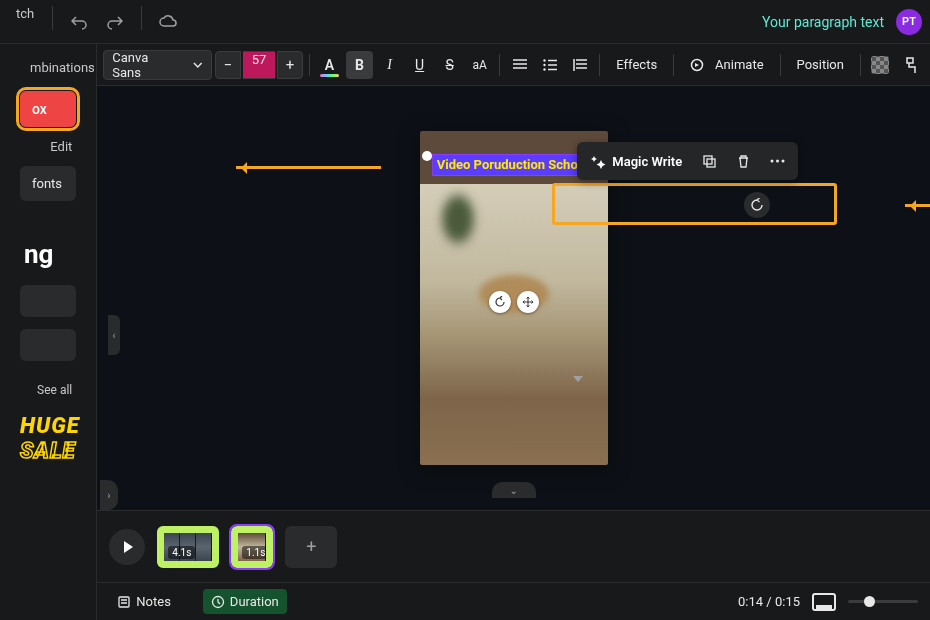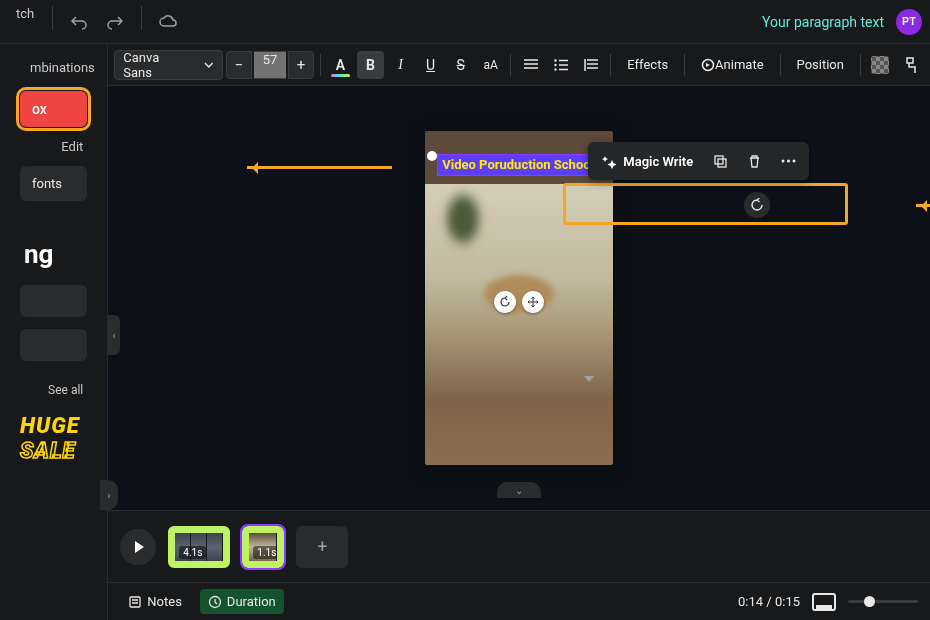--- a/index.html
+++ b/index.html
@@ -26,30 +26,30 @@
 .huge-sale .sl { font-size: 22px; font-weight: 900; font-style: italic; color: #1a1a1a; -webkit-text-stroke: 1.5px #ffd500; letter-spacing: 1px; }
 .side-chevron { position: absolute; left: 100px; top: 480px; width: 18px; height: 30px; background: #2a2b2d; border-radius: 0 10px 10px 0; display: flex; align-items: center; justify-content: center; color: #9fa0a3; font-size: 11px; z-index: 5; }
 .fold-tab { position: absolute; left: 108px; top: 315px; width: 12px; height: 40px; background: #2a2b2d; border-radius: 0 6px 6px 0; display: flex; align-items: center; justify-content: center; color: #9fa0a3; font-size: 10px; z-index: 5; }
 .canvas-area { flex: 1; display: flex; flex-direction: column; background: #0d1117; position: relative; }
 .toolbar { height: 42px; background: #18191b; border-bottom: 1px solid #2a2b2d; display: flex; align-items: center; padding: 0 6px; gap: 3px; }
 .font-select { background: #2a2b2d; border: 1px solid #3a3b3d; border-radius: 4px; height: 30px; display: flex; align-items: center; padding: 0 8px; gap: 16px; font-size: 13px; color: #e8e8e8; min-width: 98px; cursor: pointer; }
 .font-size-group { display: flex; align-items: center; gap: 2px; }
 .size-btn { width: 26px; height: 28px; background: #2a2b2d; border: 1px solid #3a3b3d; display: flex; align-items: center; justify-content: center; font-size: 15px; color: #e8e8e8; cursor: pointer; }
 .size-btn.left { border-radius: 4px 0 0 4px; }
 .size-btn.right { border-radius: 0 4px 4px 0; }
-.size-input { width: 32px; height: 28px; background: #737373; border: 1px solid #3a3b3d; border-left: none; border-right: none; text-align: center; font-size: 13px; color: #e8e8e8; }
+.size-input { width: 32px; height: 28px; background: #be185d; border: 1px solid #3a3b3d; border-left: none; border-right: none; text-align: center; font-size: 13px; color: #e8e8e8; }
 .tool-btn { width: 28px; height: 28px; display: flex; align-items: center; justify-content: center; border-radius: 4px; color: #e8e8e8; font-size: 14px; cursor: pointer; }
 .tool-btn.bold { font-weight: 700; background: #3a3b3d; border-radius: 4px; }
 .tool-btn.italic { font-style: italic; font-family: serif; }
 .tool-btn.underline { text-decoration: underline; }
 .tool-btn.strike { text-decoration: line-through; }
 .color-a { position: relative; font-weight: 600; }
 .color-a::after { content: ''; position: absolute; bottom: 2px; left: 4px; right: 4px; height: 3px; background: linear-gradient(90deg,#f6c,#6cf,#6f6,#fc6); border-radius: 2px; }
 .tool-text-btn { height: 28px; padding: 0 10px; display: flex; align-items: center; font-size: 13px; color: #e8e8e8; border-radius: 4px; cursor: pointer; }
-.animate-btn { display: flex; gap: 0; }
+.animate-btn { display: flex; gap: 11px; }
 .tdiv { width: 1px; height: 22px; background: #3a3b3d; margin: 0 3px; }
 .trans-icon { width: 18px; height: 18px; background: repeating-conic-gradient(#888 0 25%, #555 25% 50%) 50%/8px 8px; border-radius: 3px; }
 .canvas { flex: 1; background: #0d1117; position: relative; display: flex; align-items: center; justify-content: center; }
 .video-frame { width: 188px; height: 334px; background: linear-gradient(180deg, #5e4a3a 0%, #5e4a3a 16%, #d4cdb8 16%, #c1b89e 45%, #a89878 60%, #7e654a 80%, #8a7050 100%); position: relative; border-radius: 2px; overflow: hidden; box-shadow: 0 4px 20px rgba(0,0,0,0.5); }
 .room-scene { position: absolute; inset: 0; }
 .room-scene::before { content: ''; position: absolute; top: 58px; left: 18px; width: 40px; height: 60px; background: radial-gradient(ellipse, #4a5a3a 40%, transparent 70%); border-radius: 50% 40% 50% 40%; filter: blur(4px); }
 .room-scene::after { content: ''; position: absolute; top: 144px; left: 50%; transform: translateX(-50%); width: 70px; height: 38px; background: #b08c5a; border-radius: 50%; filter: blur(3px); }
 .text-on-video { position: absolute; top: 24px; left: 50%; transform: translateX(-50%); background: #5a3dff; color: #ffea00; font-weight: 700; font-size: 13px; padding: 2px 4px; white-space: nowrap; outline: 1px solid #8b3dff; }
 .text-cursor { display:inline-block; width:1px; height:14px; background:#fff; vertical-align:middle; margin-left:1px; }
 .sel-handle { position: absolute; width: 10px; height: 10px; background: #fff; border-radius: 50%; top: 20px; left: 2px; }
@@ -73,21 +73,21 @@
 .play-tri { width: 0; height: 0; border-top: 6px solid transparent; border-bottom: 6px solid transparent; border-left: 9px solid #fff; margin-left: 2px; }
 .clip { height: 42px; border-radius: 6px; border: 7px solid #bef264; background: #2a2b2d; position: relative; overflow: hidden; display: flex; cursor: pointer; }
 .clip.c1 { width: 62px; }
 .clip.c2 { width: 210px; }
 .clip.c3 { width: 42px; outline: 2px solid #8b3dff; }
 .clip-thumb { flex: 1; background: linear-gradient(180deg,#3a4550 0%,#5a6570 50%,#3a4550 100%); border-right: 1px solid #1a1b1d; }
 .clip.c2 .clip-thumb { background: linear-gradient(180deg,#5e4a3a 0%,#c1b89e 50%,#7e654a 100%); }
 .clip.c3 .clip-thumb { background: linear-gradient(180deg,#5e4a3a 0%,#c1b89e 50%,#7e654a 100%); }
 .clip-label { position: absolute; bottom: 2px; left: 4px; font-size: 10px; color: #fff; background: rgba(0,0,0,0.5); padding: 1px 4px; border-radius: 3px; }
 .add-clip { width: 52px; height: 42px; border-radius: 6px; background: #2a2b2d; display: flex; align-items: center; justify-content: center; color: #9fa0a3; font-size: 18px; cursor: pointer; }
-.bottombar { height: 38px; background: #18191b; border-top: 1px solid #2a2b2d; display: flex; align-items: center; padding: 0 12px; gap: 10px; }
+.bottombar { height: 38px; background: #18191b; border-top: 1px solid #2a2b2d; display: flex; align-items: center; padding: 0 12px; gap: 24px; }
 .bb-btn { display: flex; align-items: center; gap: 5px; font-size: 13px; color: #e8e8e8; padding: 5px 8px; border-radius: 4px; cursor: pointer; }
 .bb-btn.active { background: #14532d; }
 .bb-right { margin-left: auto; display: flex; align-items: center; gap: 12px; }
 .timecode { font-size: 13px; color: #e8e8e8; }
 .view-toggle { width: 24px; height: 18px; border: 2px solid #e8e8e8; border-radius: 3px; position: relative; cursor: pointer; }
 .view-toggle::after { content: ''; position: absolute; bottom: -1px; left: 2px; right: 2px; height: 5px; background: #e8e8e8; }
 .zoom-slider { width: 70px; height: 3px; background: #3a3b3d; border-radius: 2px; position: relative; cursor: pointer; }
 .zoom-slider::before { content:''; position:absolute; left:16px; top:-4px; width:11px; height:11px; background:#e8e8e8; border-radius:50%; }
 svg { display: block; }
 </style>

